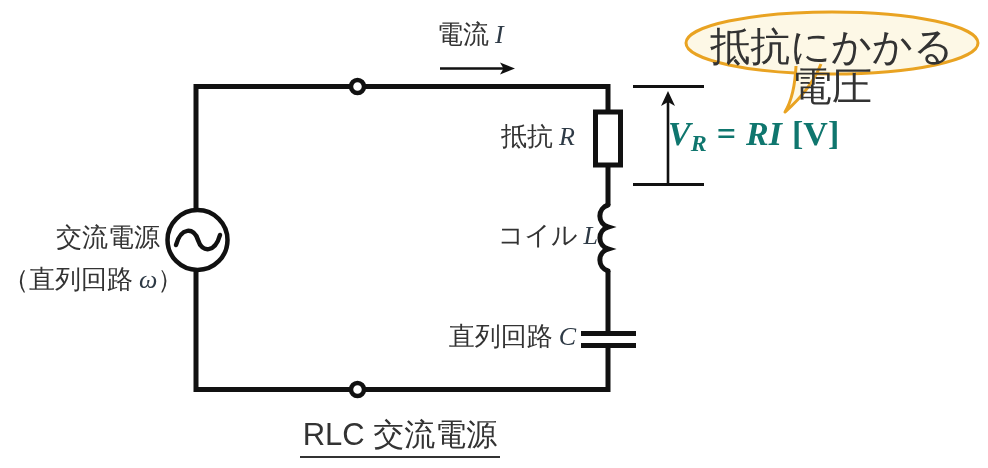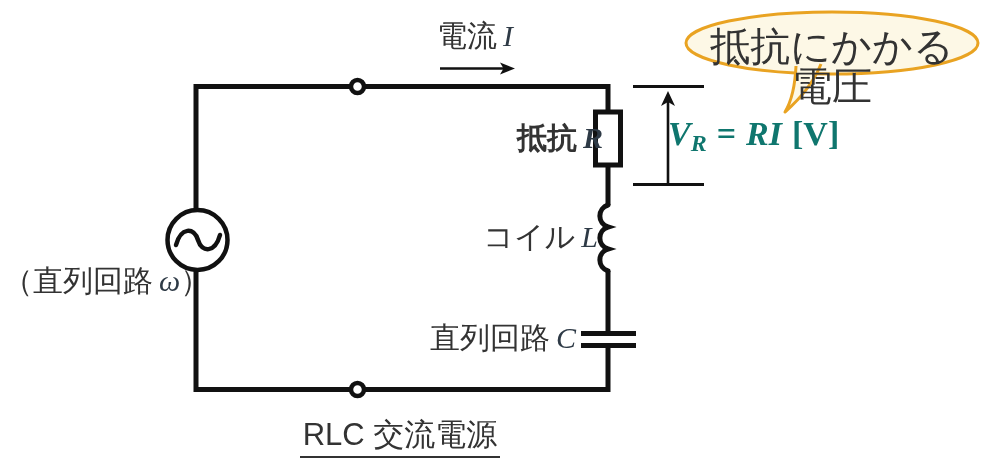--- a/index.html
+++ b/index.html
@@ -4,21 +4,21 @@
 <style>
   html,body{margin:0;padding:0;background:#fff;}
   .stage{
     position:relative;width:988px;height:468px;background:#ffffff;overflow:hidden;
     font-family:"Liberation Sans","DejaVu Sans",sans-serif;color:#333333;
   }
   .stage svg{position:absolute;left:0;top:0;}
   .label{position:absolute;line-height:1;white-space:nowrap;color:#333333;}
   .jp{font-family:"Liberation Sans","DejaVu Sans",sans-serif;}
   .math{font-family:"Liberation Serif","DejaVu Serif",serif;font-style:italic;color:#2e3a46;margin-left:6px;}
-  .fs30{font-size:30px;}
+  .fs30{font-size:26px;}
   .right{text-align:right;}
   .formula{
     position:absolute;left:668px;top:117px;font-size:34px;font-weight:bold;color:#0f766e;
     font-family:"Liberation Serif","DejaVu Serif",serif;line-height:1;white-space:nowrap;
   }
   .formula .it{font-style:italic;}
   .formula sub{font-size:24px;font-style:italic;vertical-align:-6px;line-height:0;}
   .formula .eq{margin:0 10px;font-style:normal;}
   .formula .unit{font-style:normal;margin-left:10px;}
   .bubble-text{
@@ -64,32 +64,35 @@
     <polygon points="668,91 661,106 668,102 675,106" fill="#111111"></polygon>
 
     <ellipse cx="832" cy="43" rx="146" ry="31" fill="#fdf8e6" stroke="#e9a322" stroke-width="3"></ellipse>
     <path d="M796,66 C795,88 791,102 785,112 C801,98 813,84 821,64" fill="#fdf8e6" stroke="#e9a322" stroke-width="3" stroke-linejoin="round"></path>
   </svg>
 
   <div class="label fs30" style="left:437px;top:21px;">
     <span class="jp">電流</span><span class="math">I</span>
   </div>
 
-  <div class="label fs30 right" style="left:436px;top:123px;width:167px;font-weight:bold;">
+  <div class="label fs30 right" style="left:408px;top:123px;width:167px;">
     <span class="jp">抵抗</span><span class="math">R</span>
   </div>
 
   <div class="label fs30 right" style="left:420px;top:222px;width:178px;">
     <span class="jp">コイル</span><span class="math">L</span>
   </div>
 
   <div class="label fs30 right" style="left:340px;top:323px;width:236px;">
     <span class="jp">直列回路</span><span class="math">C</span>
   </div>
 
+  <div class="label fs30 right" style="left:0px;top:224px;width:160px;">
+    <span class="jp">交流電源</span>
+  </div>
   <div class="label fs30" style="left:3px;top:266px;">
     <span class="jp">（直列回路</span><span class="math">ω</span><span class="jp">）</span>
   </div>
 
   <div class="formula">
     <span class="it">V</span><sub>R</sub><span class="eq">=</span><span class="it">RI</span><span class="unit">[V]</span>
   </div>
 
   <div class="bubble-text jp">抵抗にかかる電圧</div>
 

